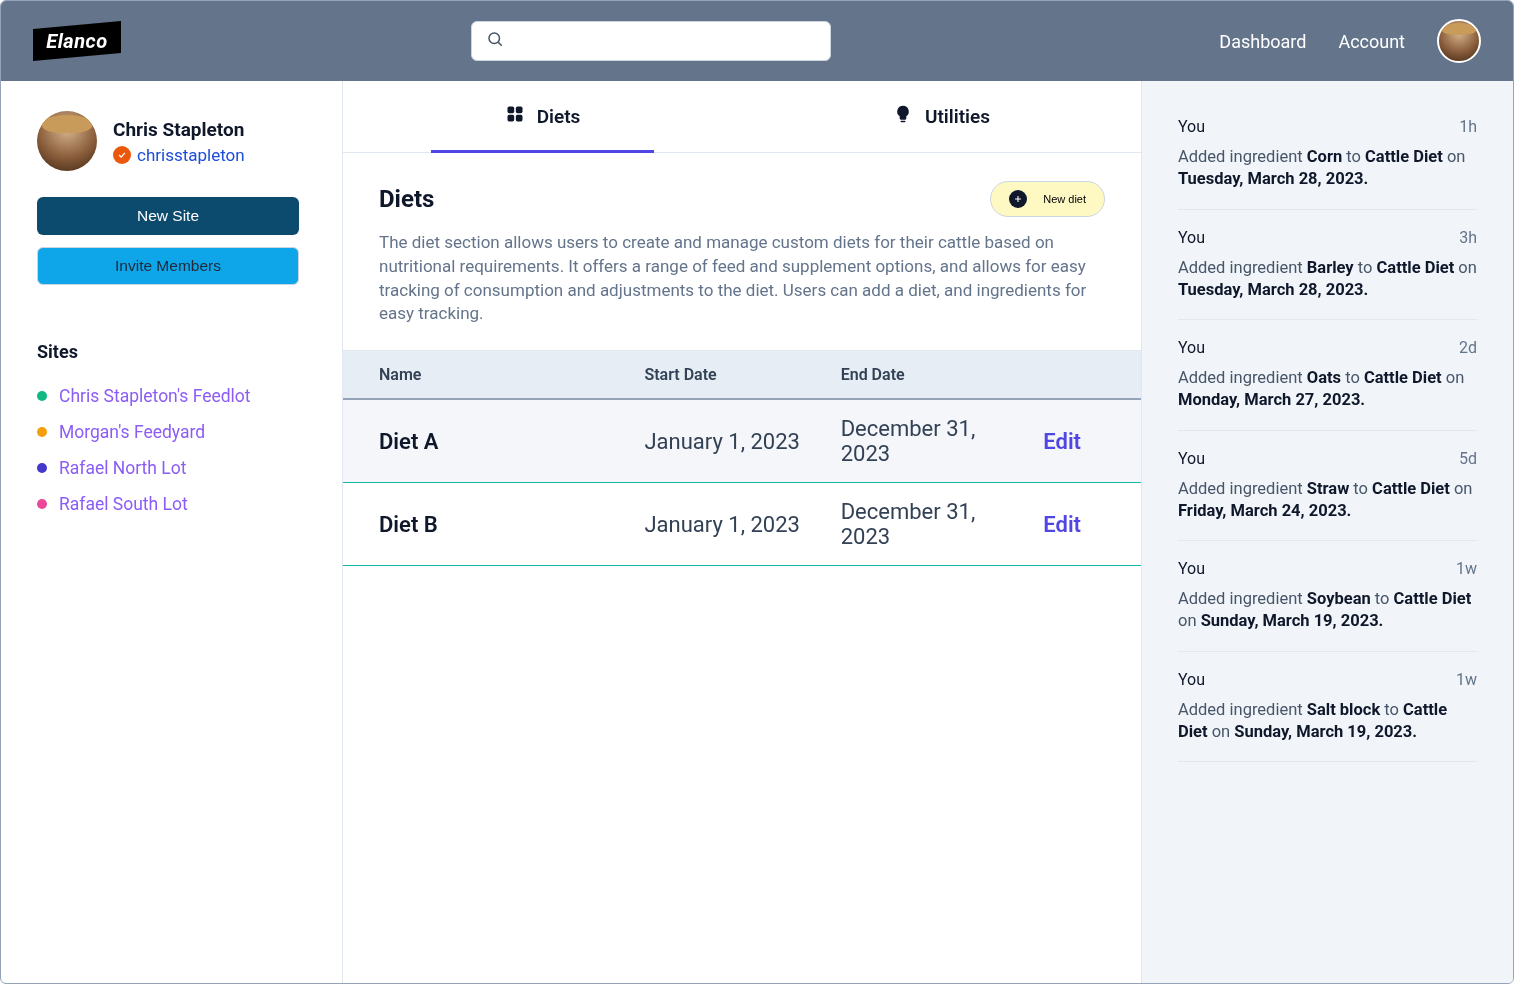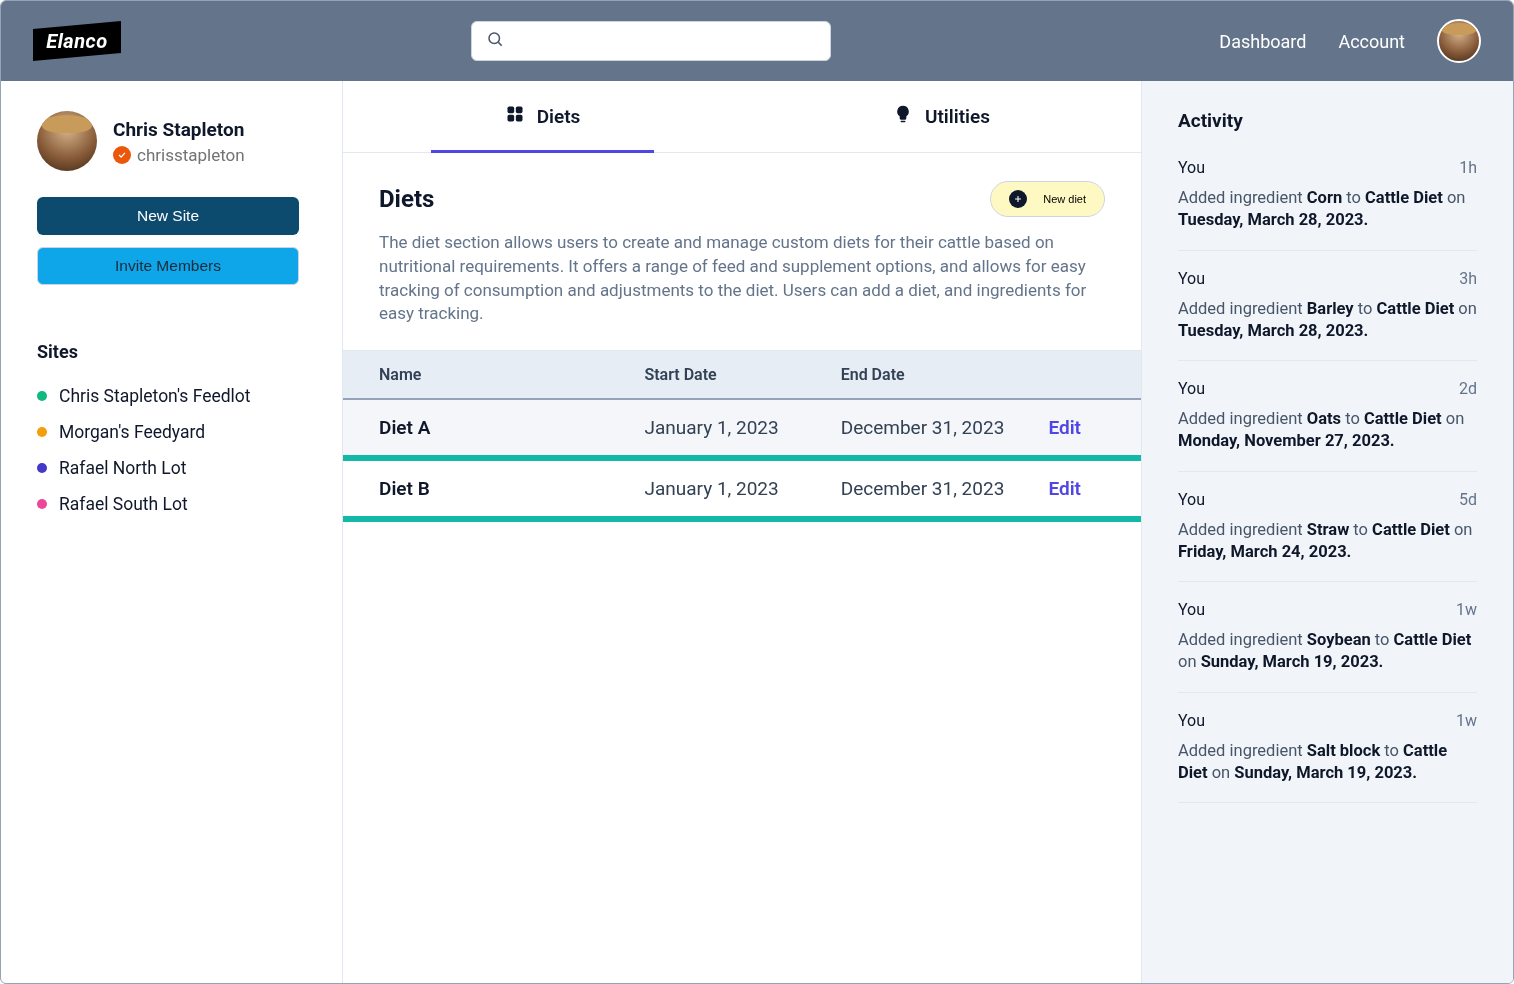--- a/index.html
+++ b/index.html
@@ -105,31 +105,31 @@
     background: radial-gradient(circle at 50% 30%, #d6b58c 0%, #8b5e3c 55%, #3b2410 100%);
     position: relative; overflow: hidden;
   }
   .profile-text .name { font-size: 19px; font-weight: 700; color: #0f172a; }
   .profile-text .handle-row { display:flex; align-items:center; gap:6px; margin-top:4px; }
   .badge-check {
     width: 18px; height: 18px; background: #ea580c; border-radius: 50%;
     display: flex; align-items: center; justify-content: center;
   }
   .badge-check svg { width: 10px; height: 10px; stroke: #fff; stroke-width: 3; fill: none; }
-  .handle { color: #737373; font-size: 17px; }
+  .handle { color: #1d4ed8; font-size: 17px; }
   .btn {
     display: flex; align-items: center; justify-content: center;
     width: 262px; height: 38px; border-radius: 6px;
     font-size: 15.5px; cursor: pointer; border: 1px solid transparent;
   }
   .btn-primary { background: #0c4a6e; color: #fff; margin-bottom: 12px; }
   .btn-secondary { background: #0ea5e9; color: #1f2937; border-color: #cbd5e1; }
   .sites-h { margin-top: 56px; font-size: 18px; font-weight: 700; }
   .site-list { list-style: none; margin-top: 16px; }
-  .site-list li { display:flex; align-items:center; gap:12px; font-size: 17.5px; color:#0f172a; padding: 8px 0; cursor:pointer; }
+  .site-list li { display:flex; align-items:center; gap:12px; font-size: 17.5px; color:#8b5cf6; padding: 8px 0; cursor:pointer; }
   .dot { width:10px; height:10px; border-radius:50%; flex:0 0 auto; }
   
   .main {
     flex: 1;
     display: flex;
     flex-direction: column;
     min-width: 0;
   }
   .tabs {
     display: flex;
@@ -184,23 +184,23 @@
     background: #e6edf4;
     border-bottom: 2px solid #94a3b8;
     padding: 14px 36px;
     font-size: 16px; font-weight: 600; color:#334155;
   }
   .thead .c2, .thead .c3, .trow .c2, .trow .c3 { text-align: left; padding-left: 30px; }
   .trow {
     display: grid;
     grid-template-columns: 1.2fr 1fr 1fr 0.5fr;
     padding: 16px 36px;
-    font-size: 19px;
-    align-items: center;
-    border-bottom: 6px solid #14b8a6;
+    font-size: 22px;
+    align-items: center;
+    border-bottom: 1px solid #14b8a6;
   }
   .trow:nth-child(odd) { background: #f4f6fa; }
   .trow:nth-child(even) { background: #fff; }
   .trow .c1 { font-weight: 600; color:#0f172a; }
   .trow .c2, .trow .c3 { color: #334155; }
   .trow .c4 { text-align: right; padding-right: 24px; }
   .edit-link { color: #4f46e5; font-weight: 600; cursor:pointer; }
   
   .activity {
     width: 372px;
@@ -347,42 +347,41 @@
               <div class="c2">January 1, 2023</div>
               <div class="c3">December 31, 2023</div>
               <div class="c4"><span class="edit-link">Edit</span></div>
             </div>
           </div>
       </div>
     </div>
   </main>
 
   <aside class="activity">
-    <h3>Activity</h3>
     <div id="activity-list">
         <div class="act-item">
           <div class="act-head">
             <span class="who">You</span>
             <span class="when">1h</span>
           </div>
           <div class="act-body">Added ingredient <b>Corn</b> to <b>Cattle Diet</b> on <b>Tuesday, March 28, 2023.</b></div>
         </div>
         <div class="act-item">
           <div class="act-head">
             <span class="who">You</span>
             <span class="when">3h</span>
           </div>
           <div class="act-body">Added ingredient <b>Barley</b> to <b>Cattle Diet</b> on <b>Tuesday, March 28, 2023.</b></div>
         </div>
         <div class="act-item">
           <div class="act-head">
             <span class="who">You</span>
             <span class="when">2d</span>
           </div>
-          <div class="act-body">Added ingredient <b>Oats</b> to <b>Cattle Diet</b> on <b>Monday, November 27, 2023.</b></div>
+          <div class="act-body">Added ingredient <b>Oats</b> to <b>Cattle Diet</b> on <b>Monday, March 27, 2023.</b></div>
         </div>
         <div class="act-item">
           <div class="act-head">
             <span class="who">You</span>
             <span class="when">5d</span>
           </div>
           <div class="act-body">Added ingredient <b>Straw</b> to <b>Cattle Diet</b> on <b>Friday, March 24, 2023.</b></div>
         </div>
         <div class="act-item">
           <div class="act-head">

